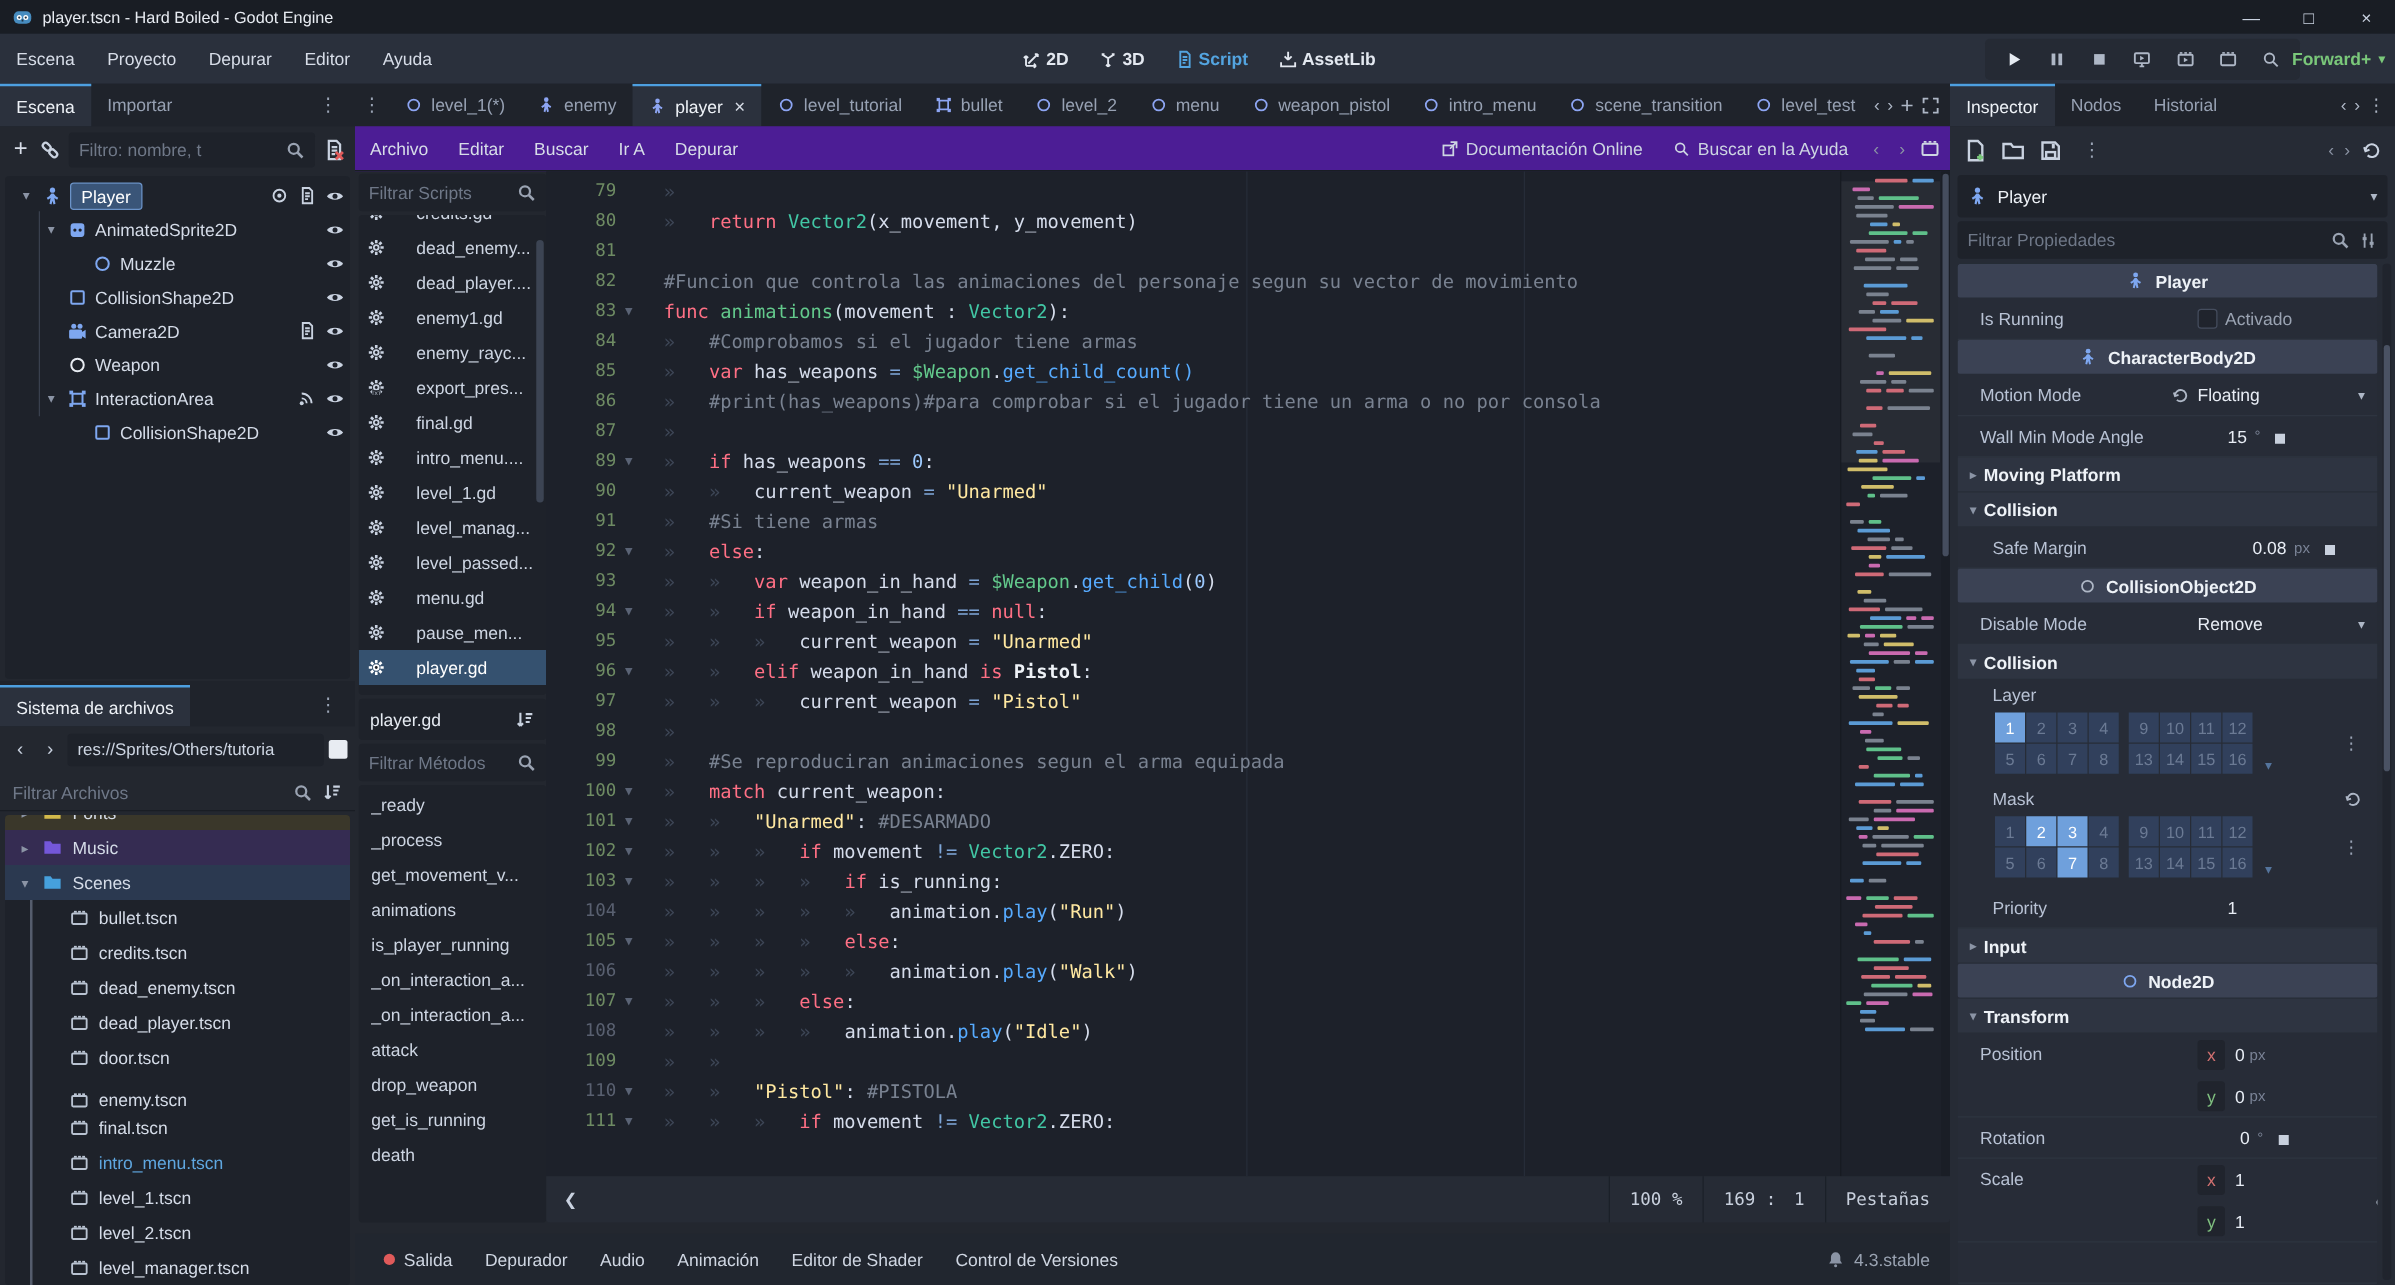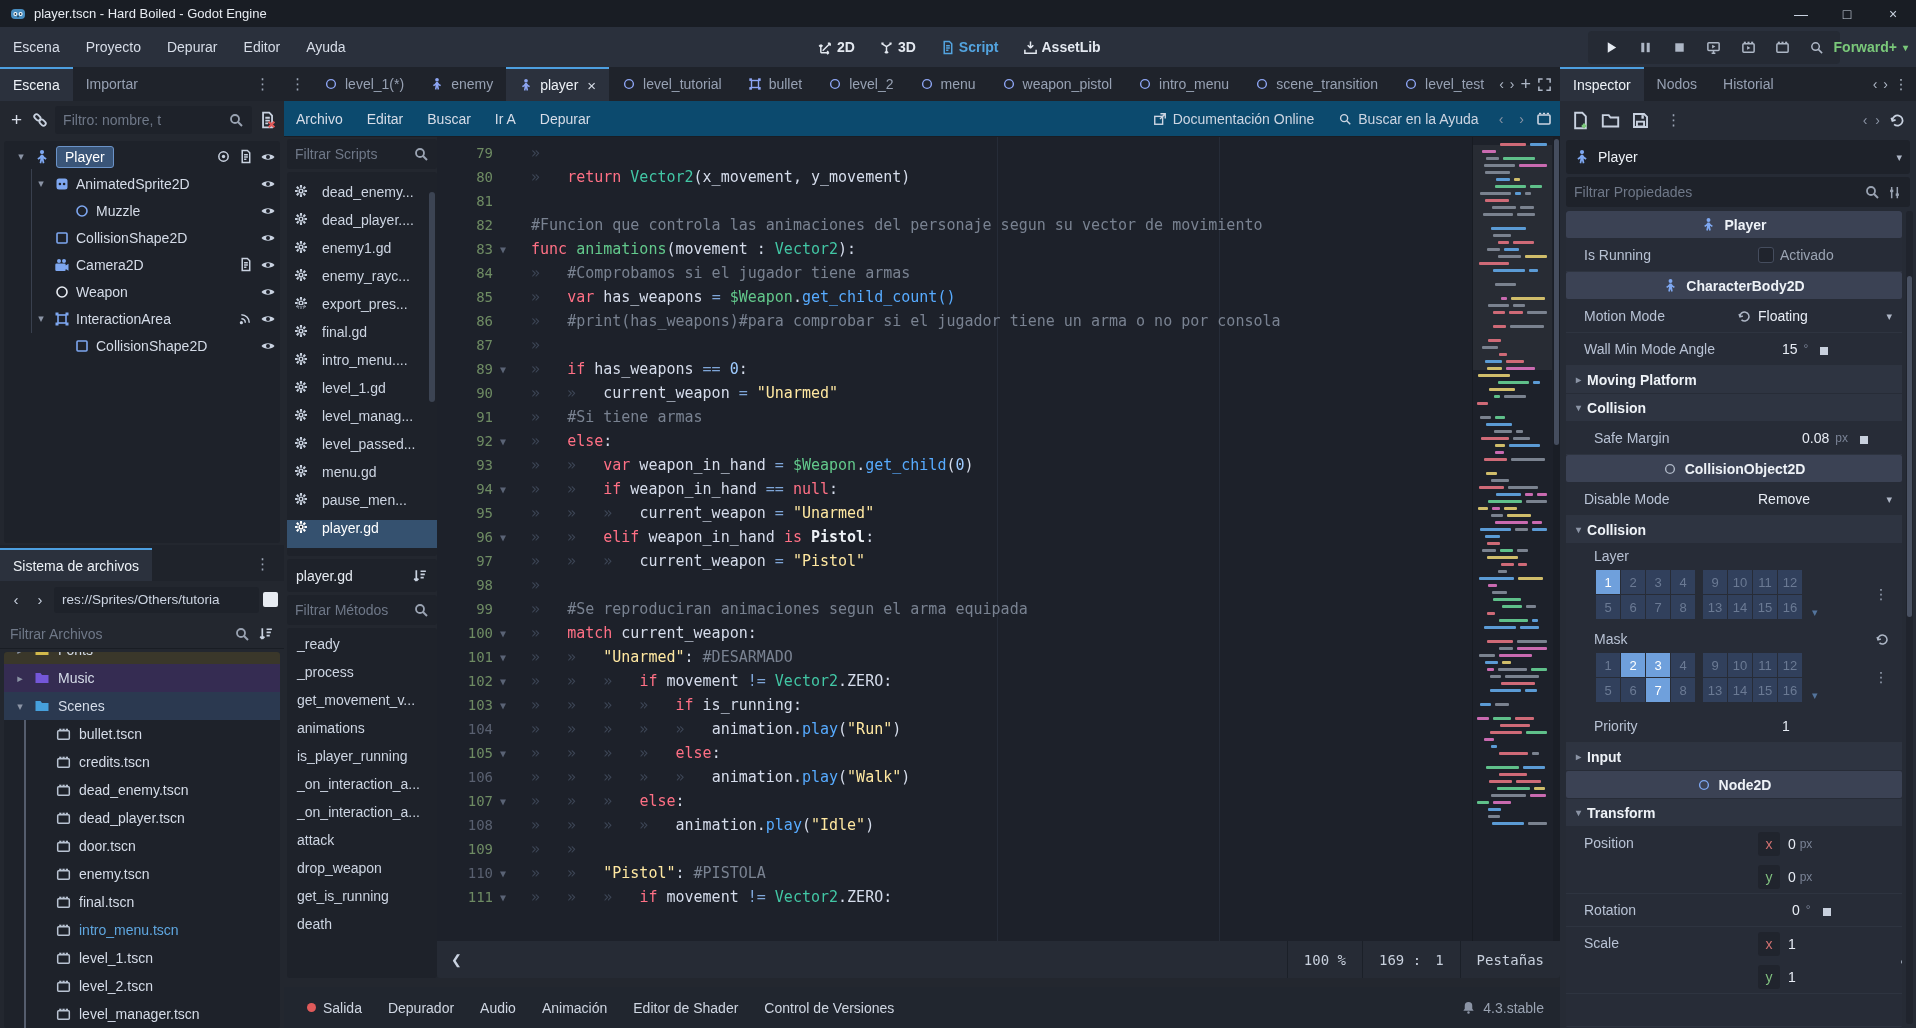--- a/index.html
+++ b/index.html
@@ -59,29 +59,29 @@
   .fs-whitesq{width:15px;height:15px;background:#e8ecf2;border-radius:2px;}
   .fs-filter{left:0;top:619px;width:284px;height:30px;display:flex;align-items:center;gap:6px;padding:0 10px;color:#6f7888;border-bottom:1px solid #191d24;}
   .fs-list{left:4px;top:652px;width:276px;bottom:0;overflow:hidden;}
   .fs-inner{margin-top:-16px;}
   .frow{height:28px;display:flex;align-items:center;gap:8px;padding-left:8px;position:relative;}
   .frow .arr{width:12px;color:#8b94a5;font-size:11px;text-align:center;}
   .frow .nm{white-space:nowrap;color:#d5dce8;}
   .fs-guide{position:absolute;left:20px;top:0;bottom:0;width:2px;background:#555d6d;}
 
   
-  .smenu{left:284px;top:101px;width:1276px;height:36px;background:#0c4a6e;display:flex;align-items:center;border-bottom:1px solid #191d24;}
+  .smenu{left:284px;top:101px;width:1276px;height:36px;background:#4c1d95;display:flex;align-items:center;border-bottom:1px solid #191d24;}
   .smenu .menu-item{padding:5px 12px;}
   .smenu-right{margin-left:auto;display:flex;align-items:center;gap:8px;padding-right:8px;color:#cdd5e2;}
   .helpbtn{display:flex;align-items:center;gap:6px;padding:4px 8px;}
   .scol{left:287px;top:139px;width:150px;bottom:50px;display:flex;flex-direction:column;gap:3px;}
   .sfilter{height:30px;background:#1e222a;border-radius:3px;display:flex;align-items:center;gap:6px;padding:0 8px;color:#6f7888;white-space:nowrap;overflow:hidden;}
   .slist{height:384px;background:#1e222a;border-radius:3px;overflow:hidden;position:relative;}
   .slist-inner{margin-top:-16px;}
-  .srow{height:28px;display:flex;gap:14px;padding:0 7px;white-space:nowrap;overflow:hidden;color:#cdd5e2;}
+  .srow{height:28px;display:flex;align-items:center;gap:25px;padding:0 7px;white-space:nowrap;overflow:hidden;color:#cdd5e2;}
   .srow.selected{background:#35516f;color:#fff;}
   .scrollbar-v{position:absolute;right:2px;width:6px;border-radius:3px;background:#3c4453;}
   .curscript{height:33px;background:#1e222a;border-radius:3px;display:flex;align-items:center;padding:0 9px;color:#e6ebf2;}
   .mlist{flex:1;background:#1e222a;border-radius:3px;overflow:hidden;padding-top:2px;}
   .mrow{height:28px;display:flex;align-items:center;padding:0 10px;color:#cdd5e2;white-space:nowrap;overflow:hidden;}
 
   .code{left:437px;top:137px;width:1123px;height:804px;background:#1d212a;overflow:hidden;}
   .codeline{position:relative;height:24px;display:flex;align-items:center;font-family:"DejaVu Sans Mono",monospace;font-size:15px;white-space:pre;}
   .lnum{width:56px;text-align:right;color:#6e8b63;flex:none;font-size:14px;}
   .lnum.dim{color:#596070;}
@@ -720,21 +720,21 @@
           <span class="ico" style="height: 15px; width: 15px;">
             <svg width="15" height="15" viewBox="0 0 16 16">
               <rect x="1.8" y="4" width="12.4" height="9" rx="1" fill="none" stroke="#b9c3d2" stroke-width="1.6"></rect>
               <rect x="3.4" y="1.8" width="2.4" height="1.6" fill="#b9c3d2"></rect>
               <rect x="6.9" y="1.8" width="2.4" height="1.6" fill="#b9c3d2"></rect>
               <rect x="10.4" y="1.8" width="2.4" height="1.6" fill="#b9c3d2"></rect>
             </svg>
           </span>
           <span class="nm">door.tscn</span>
         </div>
-        <div class="frow" style="padding-left: 32px;">
+        <div class="frow" style="padding-left: 32px; align-items: flex-end;">
           <span class="arr"></span>
           <span class="ico" style="height: 15px; width: 15px;">
             <svg width="15" height="15" viewBox="0 0 16 16">
               <rect x="1.8" y="4" width="12.4" height="9" rx="1" fill="none" stroke="#b9c3d2" stroke-width="1.6"></rect>
               <rect x="3.4" y="1.8" width="2.4" height="1.6" fill="#b9c3d2"></rect>
               <rect x="6.9" y="1.8" width="2.4" height="1.6" fill="#b9c3d2"></rect>
               <rect x="10.4" y="1.8" width="2.4" height="1.6" fill="#b9c3d2"></rect>
             </svg>
           </span>
           <span class="nm">enemy.tscn</span>

